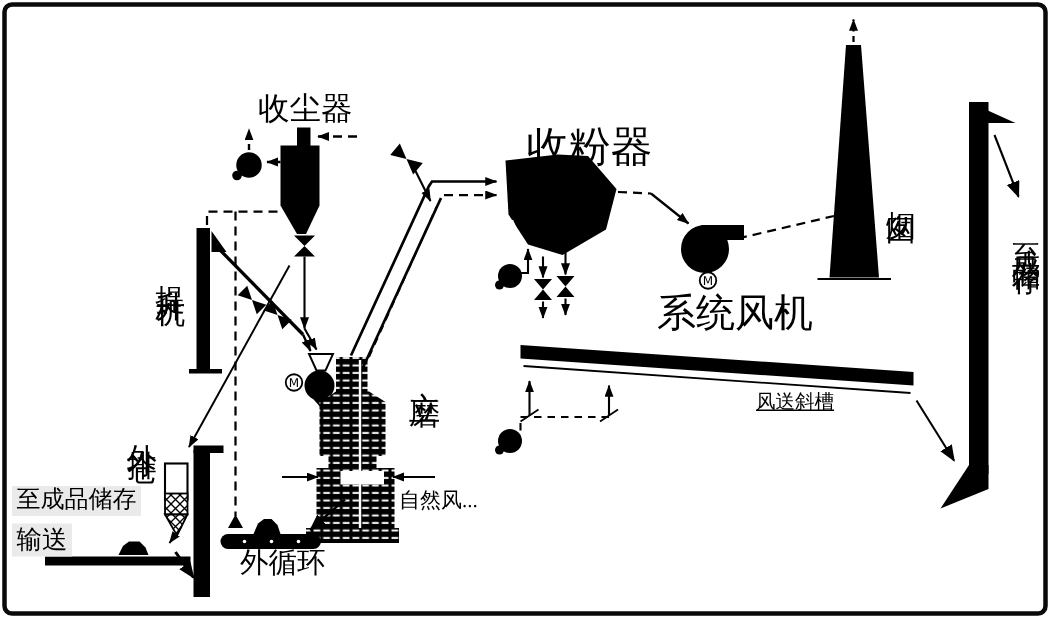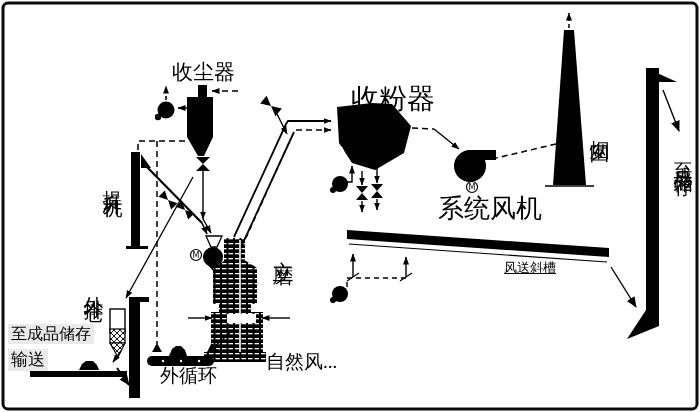--- a/index.html
+++ b/index.html
@@ -182,19 +182,19 @@
 </svg>
 
 <div class="lbl" style="left:172px;top:60px;font-size:21px;">收尘器</div>
 <div class="lbl" style="left:332px;top:83px;font-size:28px;margin-left:19px;">收粉器</div>
 <div class="vlbl" style="left:100px;top:174px;font-size:20px;letter-spacing:4px;">提升机</div>
 <div class="lbl" style="left:438px;top:194px;font-size:26px;">系统风机</div>
 <div class="vlbl" style="left:587px;top:124px;font-size:20px;letter-spacing:3px;">烟囱</div>
 <div class="vlbl" style="left:670px;top:147px;font-size:19px;letter-spacing:4px;">至成品储存</div>
 <div class="lbl" style="left:504px;top:261px;font-size:13px;text-decoration:underline;">风送斜槽</div>
 <div class="vlbl" style="left:269px;top:244px;font-size:21px;letter-spacing:3px;">立磨</div>
-<div class="lbl" style="left:266px;top:327px;font-size:19px;margin-top:24px;">自然风...</div>
+<div class="lbl" style="left:266px;top:327px;font-size:14px;">自然风...</div>
 <div class="vlbl" style="left:81px;top:281px;font-size:20px;letter-spacing:3px;">外排仓</div>
 <div class="lbl" style="left:160px;top:365px;font-size:19px;font-family:Liberation Serif, serif;">外循环</div>
 <div class="lbl hl" style="left:8px;top:324px;font-size:16px;">至成品储存</div>
 <div class="lbl hl" style="left:8px;top:349px;font-size:17px;">输送</div>
 
 </div>
 
 </body></html>

